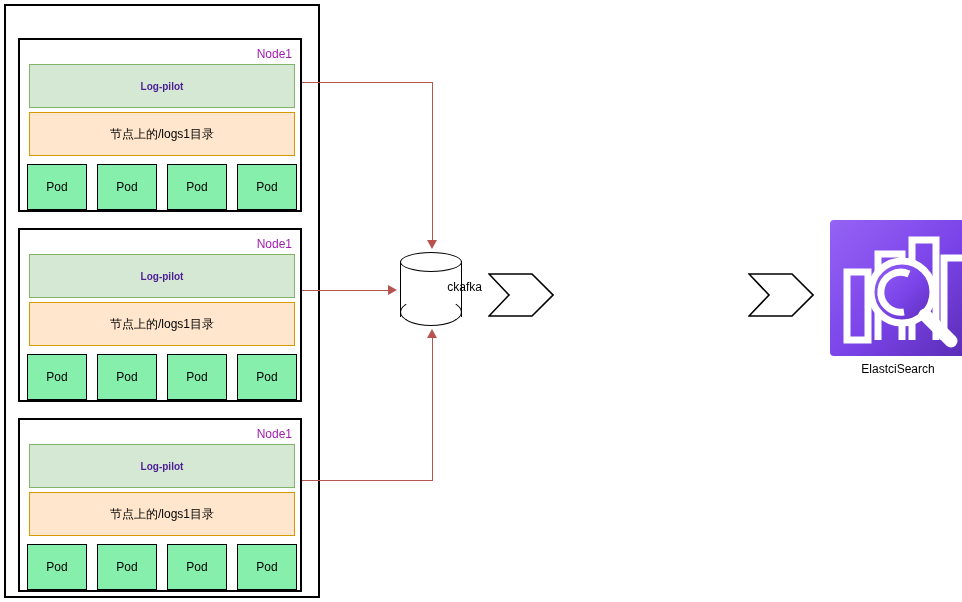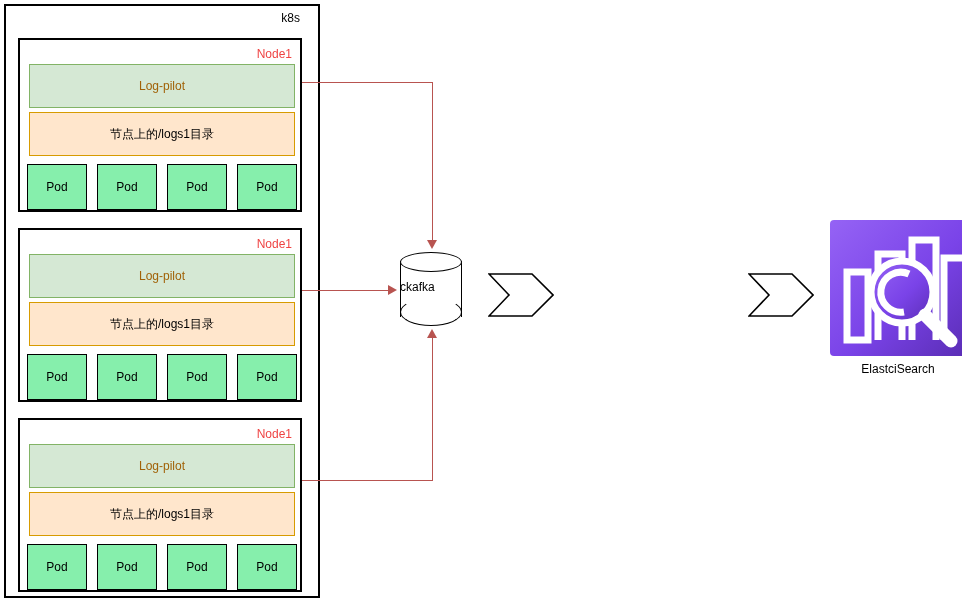--- a/index.html
+++ b/index.html
@@ -42,34 +42,35 @@
     width: 284px;
     border: 2px solid #000000;
     background: #ffffff;
   }
   .node-label {
     position: absolute;
     right: 8px; top: 6px;
     font-size: 12px;
     line-height: 16px;
     text-align: right;
-    color: #ef4444;
+    color: #a21caf;
   }
   .logpilot {
     position: absolute;
     left: 9px;
     width: 264px;
     height: 42px;
     background: #d5e8d4;
     border: 1px solid #82b366;
     display: flex;
     align-items: center;
     justify-content: center;
-    font-size: 12px;
-    color: #a16207;
+    font-size: 10px;
+    color: #4c1d95;
+    font-weight: bold;
   }
   .logsdir {
     position: absolute;
     left: 9px;
     width: 264px;
     height: 42px;
     background: #ffe6cc;
     border: 1px solid #d79b00;
     display: flex;
     align-items: center;
@@ -149,21 +150,21 @@
     width: 62px; height: 20px;
     border: 1px solid #000000;
     border-radius: 50%;
     background: #ffffff;
     box-sizing: border-box;
   }
   .cyl-text {
     position: absolute;
     left: 0; top: 28px;
     width: 82px;
-    text-align: left;
+    text-align: right;
     font-size: 12px;
     color: #000000;
   }
 
   
   .hexagon {
     left: 570px; top: 238px;
     width: 160px; height: 114px;
   }
   .hex-text {
@@ -190,21 +191,20 @@
     font-size: 12px;
     color: #000000;
   }
 </style>
 </head>
 <body>
 
 <div id="canvas">
 
   <div class="abs k8s-box"></div>
-  <div class="abs k8s-label">k8s</div>
 
   <div class="abs node-box" style="top:38px;height:174px;">
     <span class="node-label">Node1</span>
     <div class="logpilot" style="top:24px;">Log-pilot</div>
     <div class="logsdir" style="top:72px;">节点上的/logs1目录</div>
     <div class="pod" style="left:7px;top:124px;">Pod</div>
     <div class="pod" style="left:77px;top:124px;">Pod</div>
     <div class="pod" style="left:147px;top:124px;">Pod</div>
     <div class="pod" style="left:217px;top:124px;">Pod</div>
   </div>

